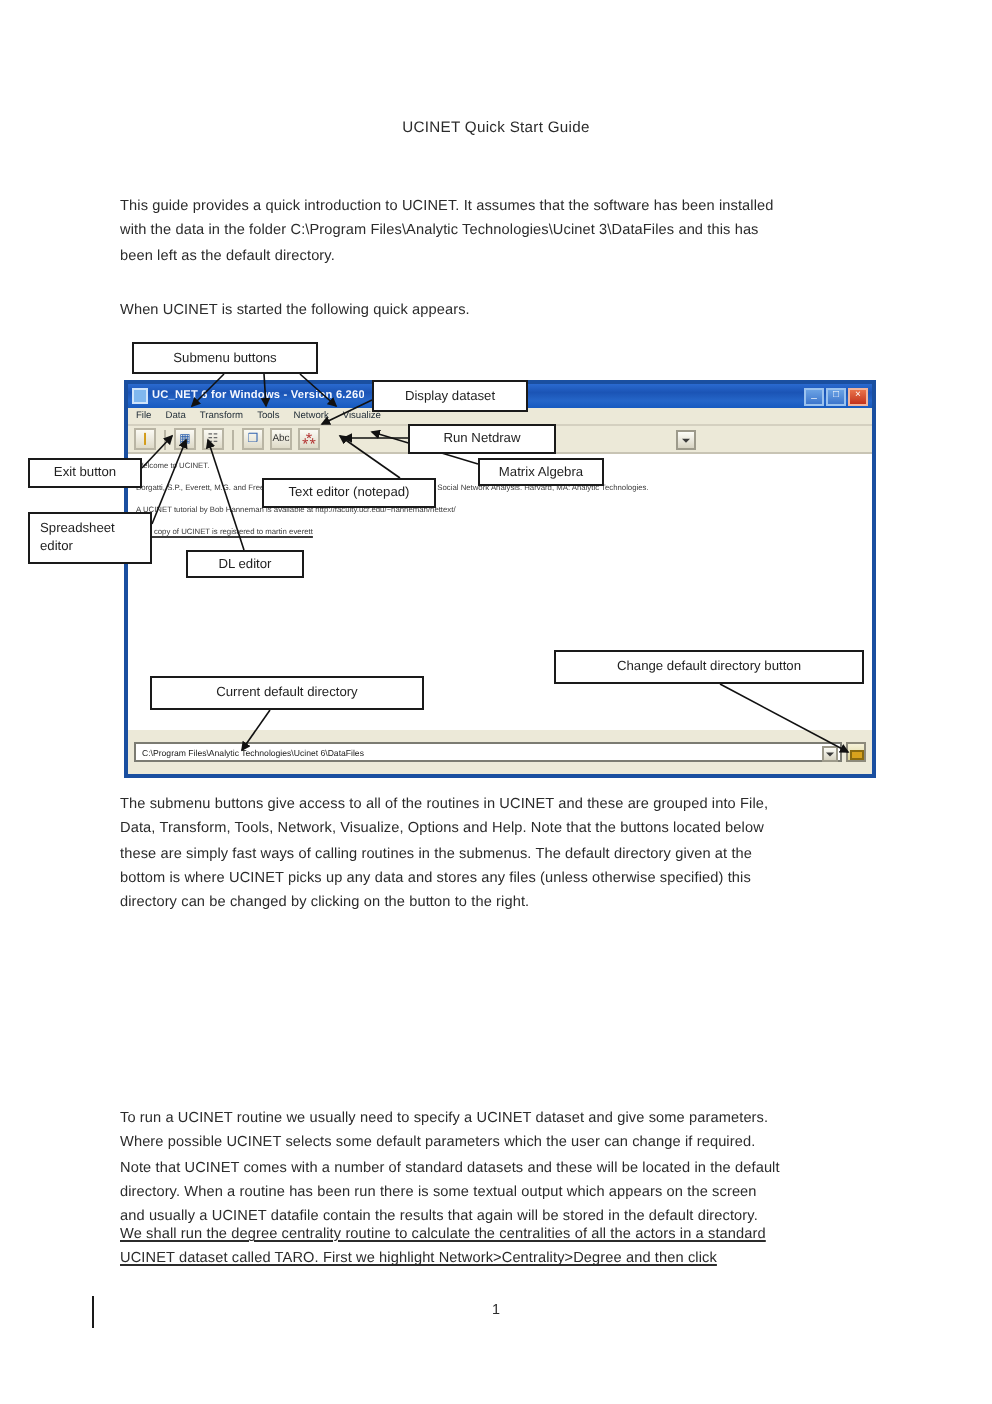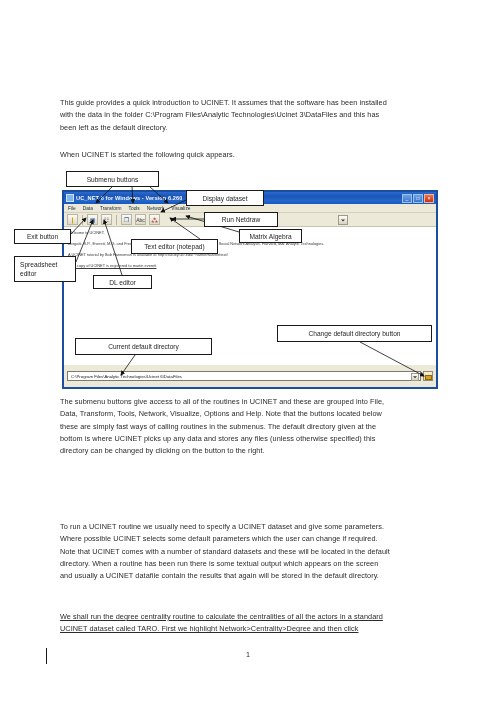--- a/index.html
+++ b/index.html
@@ -41,21 +41,21 @@
     line-height: 12.3px;
     color: #2b2b2b;
     text-align: left;
     letter-spacing: 0.06px;
   }
 
   #para1 { top: 97px; }
   #para2 { top: 149px; }
   #para3 { top: 396px; }
   #heading-running { top: 515px; font-size: 7.3px; }
-  #para4 { top: 521px; }
+  #para4 { top: 553px; }
   #para5 { top: 611px; text-decoration: underline; }
 
   .page-number {
     position: absolute;
     left: 0; right: 0;
     top: 650px;
     text-align: center;
     font-size: 7.2px;
     color: #2b2b2b;
   }
@@ -336,20 +336,21 @@
     width: 496px; height: 702px;
     pointer-events: none;
     z-index: 15;
   }
 </style>
 </head>
 <body>
 
 <div id="page">
 
+  <div class="doc-title">UCINET Quick Start Guide</div>
 
   <div class="para" id="para1">This guide provides a quick introduction to UCINET. It assumes that the software has been installed with the data in the folder C:\Program Files\Analytic Technologies\Ucinet 3\DataFiles and this has been left as the default directory.</div>
 
   <div class="para" id="para2">When UCINET is started the following quick appears.</div>
 
   <div id="figure">
     <div class="win">
 
       <div class="win-titlebar">
         <span class="win-icon"></span>

